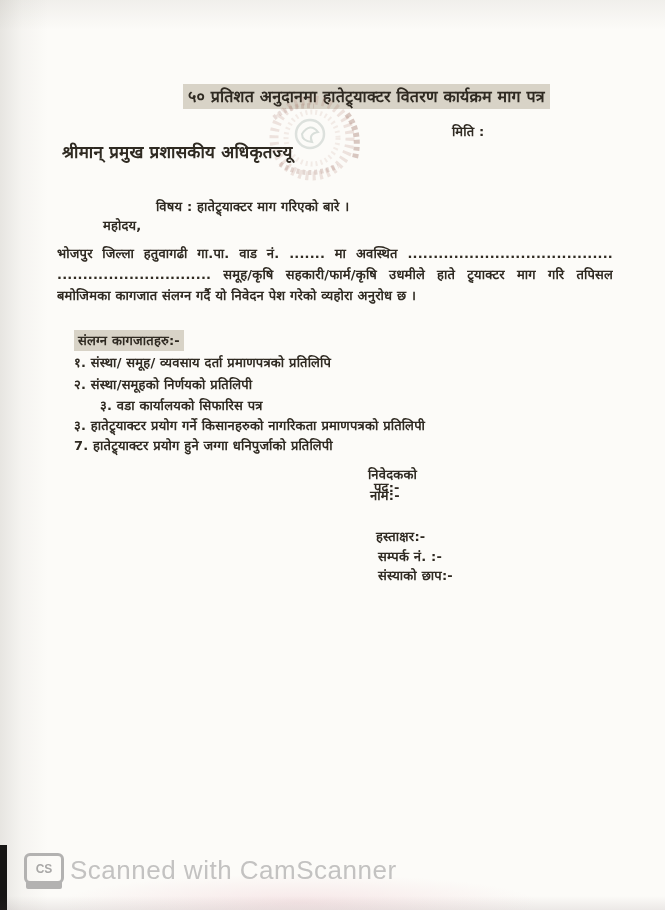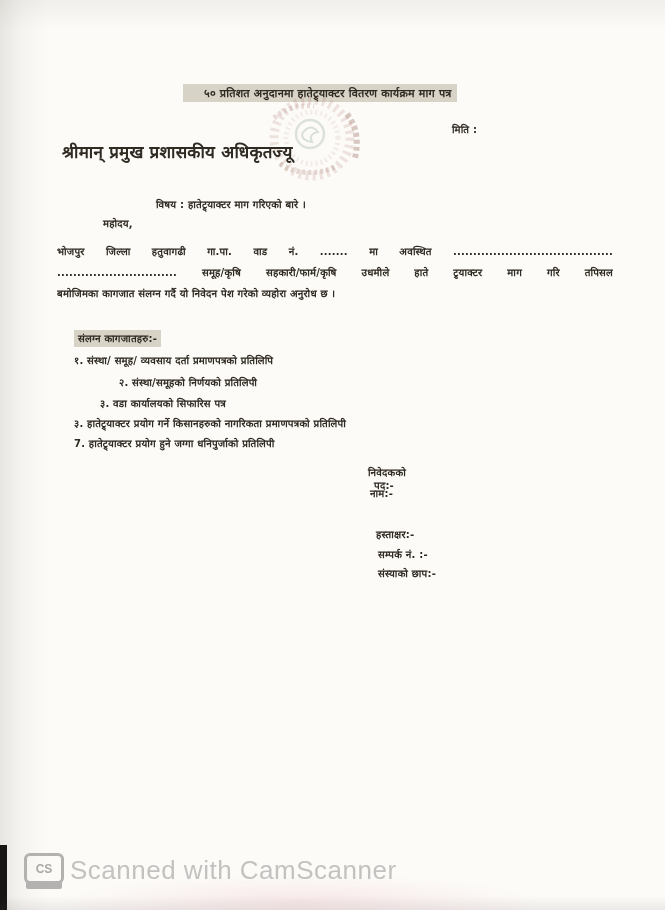--- a/index.html
+++ b/index.html
@@ -13,28 +13,28 @@
     background:
       radial-gradient(ellipse 340px 40px at 300px 902px, rgba(233,180,190,0.28), rgba(233,180,190,0) 70%),
       linear-gradient(90deg, rgba(120,115,105,0.16) 0px, rgba(120,115,105,0.05) 22px, rgba(0,0,0,0) 48px),
       linear-gradient(180deg, rgba(140,135,125,0.10) 0px, rgba(0,0,0,0) 30px),
       #fcfbf8;
   }
   .line{
     position:absolute;
     color:#2f2a22;
     font-weight:700;
-    font-size:10px;
+    font-size:13px;
     letter-spacing:0.2px;
     white-space:nowrap;
   }
   .title{
     background:#d8d3c7;
-    padding:1px 5px 2px 21px;
-    font-size:11px;
+    padding:1px 5px 2px 5px;
+    font-size:16px;
   }
   .hl{
     background:#d8d3c7;
     padding:1px 4px 2px 4px;
   }
   .body-line{
     width:556px;
     white-space:normal;
     overflow:hidden;
   }
@@ -100,21 +100,21 @@
   <div class="line" style="left:156px;top:197px;">विषय : हातेट्र्याक्टर  माग गरिएको बारे ।</div>
 
   <div class="line" style="left:57px;top:216px;margin-left:46px;">महोदय,</div>
 
   <div class="line body-line just" style="left:57px;top:244px;">भोजपुर जिल्ला हतुवागढी गा.पा. वाड नं. ....... मा अवस्थित ........................................</div>
   <div class="line body-line just" style="left:57px;top:265px;">.............................. समूह/कृषि सहकारी/फार्म/कृषि उधमीले हाते ट्र्याक्टर माग गरि तपिसल</div>
   <div class="line body-line" style="left:57px;top:286px;">बमोजिमका कागजात संलग्न गर्दै यो निवेदन पेश गरेको व्यहोरा अनुरोध छ ।</div>
 
   <div class="line hl" style="left:74px;top:330px;">संलग्न कागजातहरु:-</div>
   <div class="line" style="left:74px;top:353px;">१. संस्था/ समूह/ व्यवसाय दर्ता प्रमाणपत्रको प्रतिलिपि</div>
-  <div class="line" style="left:74px;top:375px;margin-left:45px;">२. संस्था/समूहको निर्णयको प्रतिलिपी</div>
+  <div class="line" style="left:74px;top:375px;">२. संस्था/समूहको निर्णयको प्रतिलिपी</div>
   <div class="line" style="left:74px;top:396px;margin-left:26px;">३. वडा कार्यालयको सिफारिस पत्र</div>
   <div class="line" style="left:74px;top:416px;">३. हातेट्र्याक्टर प्रयोग गर्ने किसानहरुको नागरिकता प्रमाणपत्रको प्रतिलिपी</div>
   <div class="line" style="left:74px;top:436px;">7. हातेट्र्याक्टर प्रयोग हुने जग्गा धनिपुर्जाको प्रतिलिपी</div>
 
   <div class="line" style="left:368px;top:465px;">निवेदकको</div>
   <div class="line" style="left:370px;top:486px;">नाम:-</div>
   <div class="line" style="left:374px;top:478px;">पद:-</div>
   <div class="line" style="left:376px;top:527px;">हस्ताक्षर:-</div>
   <div class="line" style="left:378px;top:547px;">सम्पर्क नं. :-</div>
   <div class="line" style="left:378px;top:566px;">संस्याको छाप:-</div>

